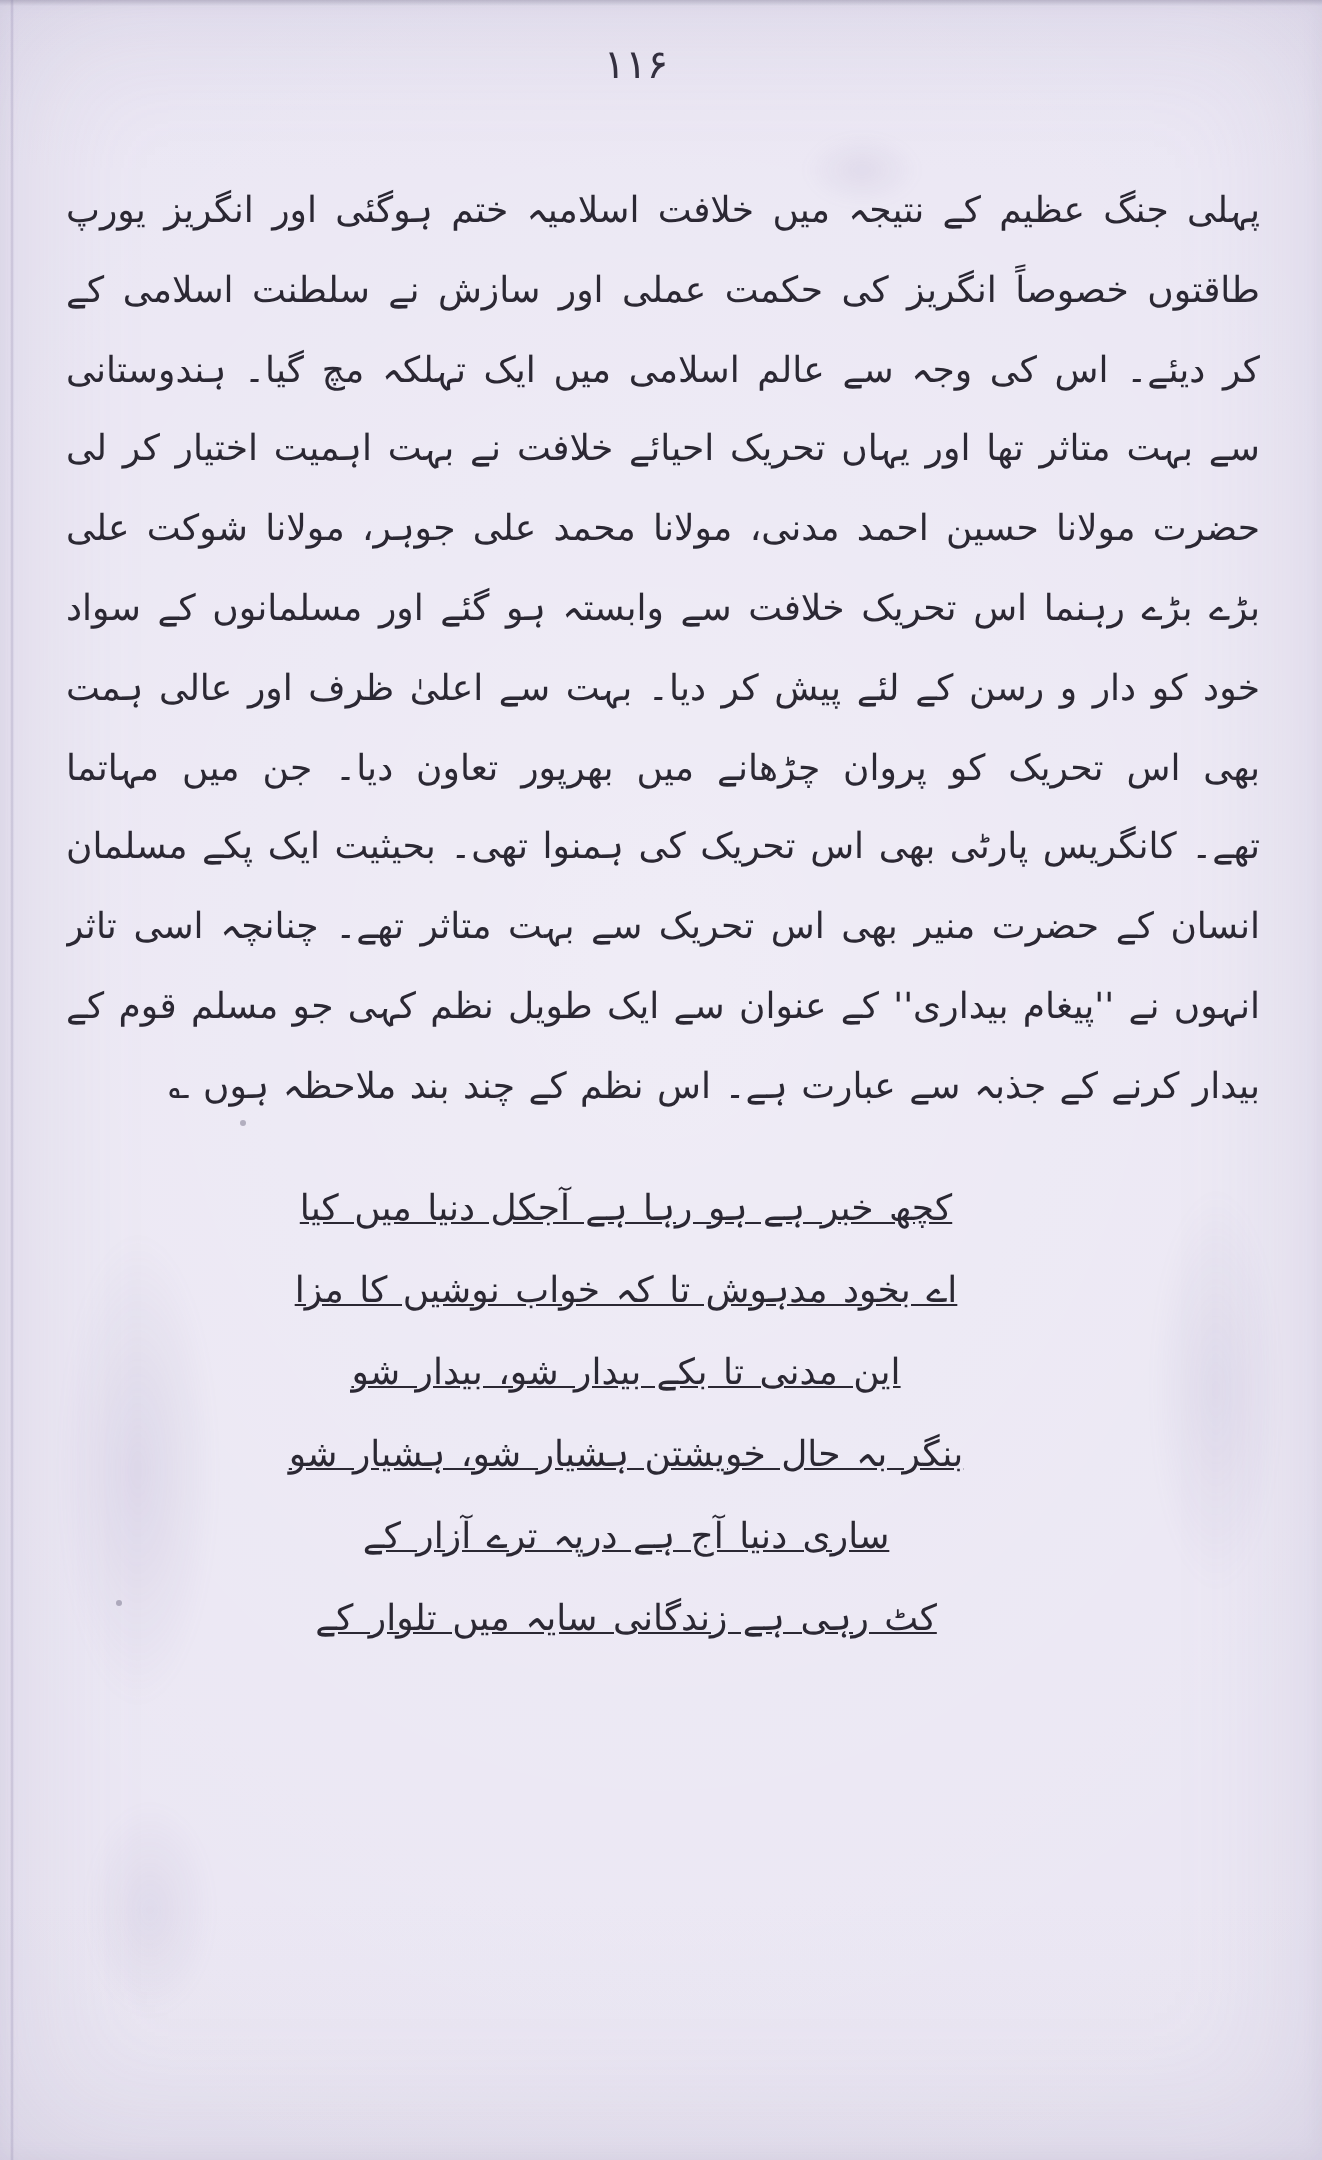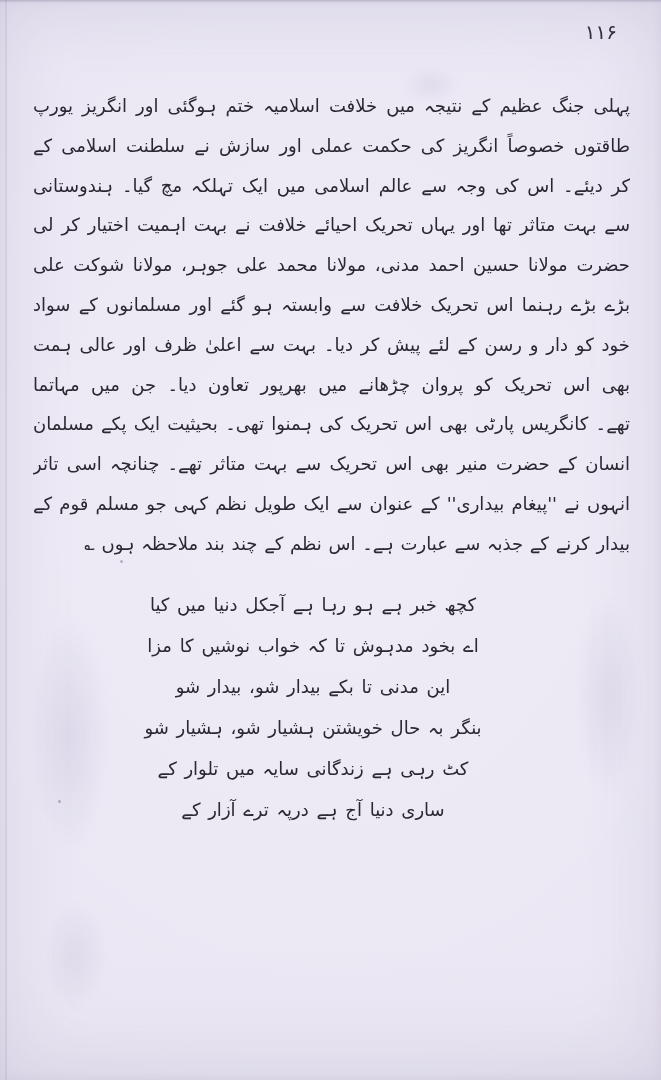--- a/index.html
+++ b/index.html
@@ -27,20 +27,21 @@
     position: absolute; top: 0; left: 0; right: 0; height: 3px;
     background: linear-gradient(180deg, rgba(110,104,132,0.30), rgba(110,104,132,0));
   }
   .edge-left {
     position: absolute; top: 0; bottom: 0; left: 5px; width: 2px;
     background: linear-gradient(90deg, rgba(130,120,162,0.0), rgba(130,120,162,0.30), rgba(130,120,162,0.0));
   }
   .page-number {
     position: absolute;
     top: 20px; left: 0; right: 44px;
+    text-align: center;
     font-size: 20px;
     letter-spacing: 2px;
     color: #343040;
     margin-left: 19px;
   }
   .prose {
     position: absolute;
     top: 86px; right: 31px; left: 33px;
   }
   .prose-line {
@@ -50,21 +51,21 @@
     overflow: hidden;
     text-align: justify;
     text-align-last: justify;
     word-spacing: 1px;
   }
   .prose-line.para-end {
     text-align-last: right;
   }
   .poem {
     position: absolute;
-    top: 584px; left: 45px; right: 80px;
+    top: 584px; left: 45px; right: 80px; text-decoration: underline;
   }
   .poem-line {
     font-size: 18px;
     line-height: 41px;
     height: 41px;
     overflow: hidden;
     text-align: center;
     word-spacing: 2px;
   }
   
@@ -121,16 +122,16 @@
     <div class="prose-line">انسان کے حضرت منیر بھی اس تحریک سے بہت متاثر تھے۔ چنانچہ اسی تاثر کے زیر اثر</div>
     <div class="prose-line">انہوں نے ''پیغام بیداری'' کے عنوان سے ایک طویل نظم کہی جو مسلم قوم کے خفتہ ضمیر کو</div>
     <div class="prose-line para-end">بیدار کرنے کے جذبہ سے عبارت ہے۔ اس نظم کے چند بند ملاحظہ ہوں ؎</div>
   </div>
 
   <div class="poem">
     <div class="poem-line">کچھ خبر ہے ہو رہا ہے آجکل دنیا میں کیا</div>
     <div class="poem-line">اے بخود مدہوش تا کہ خواب نوشیں کا مزا</div>
     <div class="poem-line">این مدنی تا بکے بیدار شو، بیدار شو</div>
     <div class="poem-line">بنگر بہ حال خویشتن ہشیار شو، ہشیار شو</div>
+    <div class="poem-line">ساری دنیا آج ہے درپہ ترے آزار کے</div>
     <div class="poem-line">کٹ رہی ہے زندگانی سایہ میں تلوار کے</div>
-    <div class="poem-line">ساری دنیا آج ہے درپہ ترے آزار کے</div>
   </div>
 </div>
 
 </body></html>

